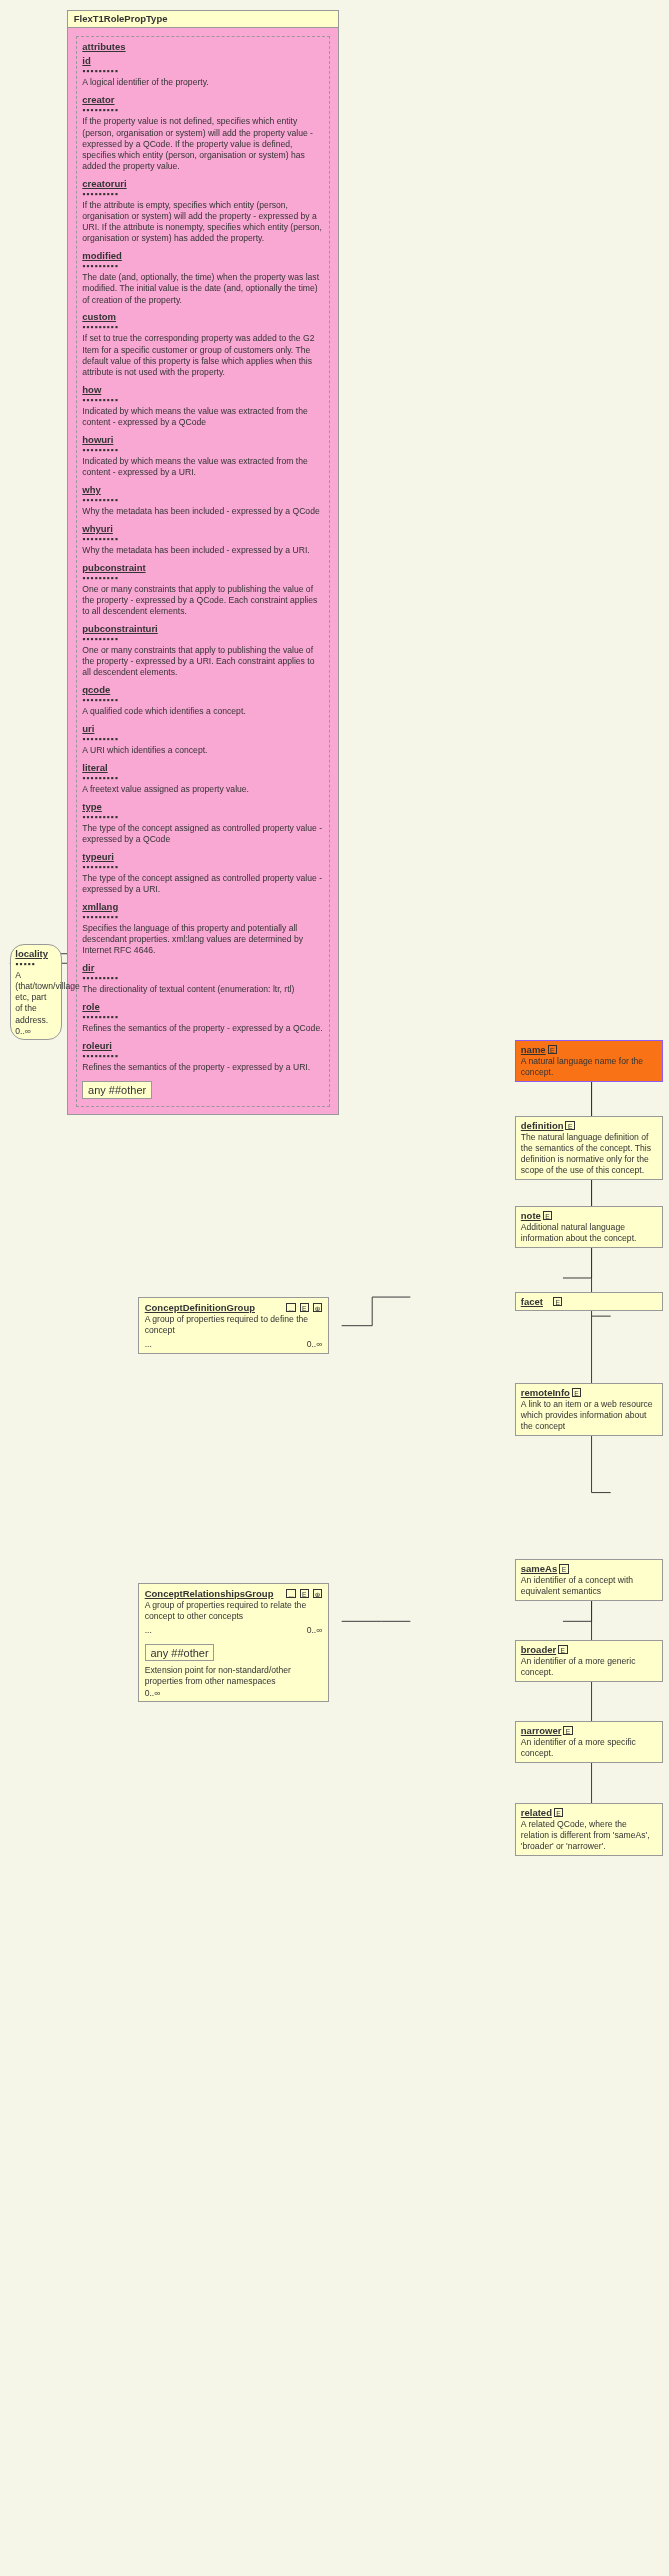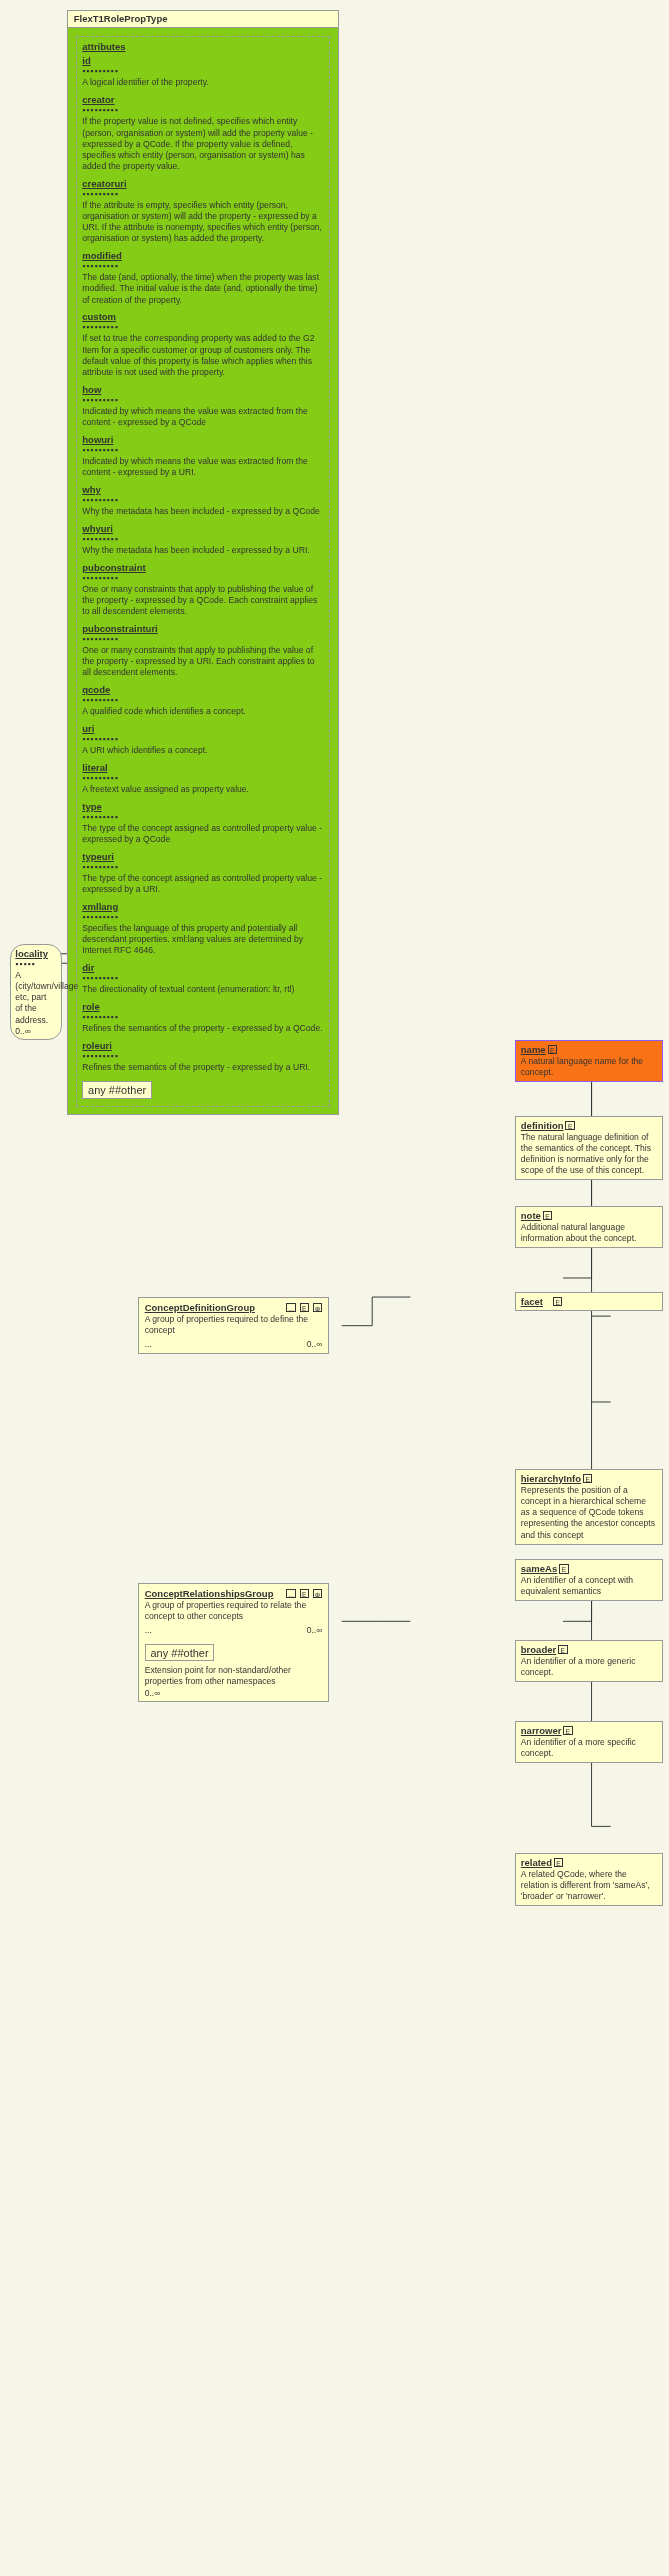--- a/index.html
+++ b/index.html
@@ -18,21 +18,21 @@
       position: relative;
       padding: 9.5px;
     }
 
     
     .main-box {
       position: absolute;
       left: 67px;
       top: 9.5px;
       width: 277px;
-      background: #84cc16;
+      background: #f9a8d4;
       border: 1px solid #999;
     }
 
     .main-box-title {
       background: #ffffcc;
       border-bottom: 1px solid #999;
       padding: 2.9px 5.7px;
       font-size: 9.5px;
       font-weight: bold;
       color: #333;
@@ -337,21 +337,21 @@
 
         
         <div class="any-other-box">any ##other</div>
       </div>
     </div>
   </div>
 
   <div class="locality-box" style="left: 9.5px; top: 944px; width: 52px; border-radius: 14px;">
     <div class="locality-title">locality</div>
     <div class="attr-dots small-dots">▪▪▪▪▪</div>
-    <div class="attr-desc">A (city/town/village etc, part of the address.</div>
+    <div class="attr-desc">A (that/town/village etc, part of the address.</div>
     <div class="multiplicity">0..∞</div>
   </div>
 
   <div style="position:absolute; left:138px; top:1297px; width:191px; background:#ffffcc; border:1px solid #999; padding:3.8px 5.7px;">
     <div style="display:flex; align-items:center; justify-content:space-between;">
       <div class="bold-label">ConceptDefinitionGroup</div>
       <div style="display:flex; gap:1.9px;">
         <span class="icon-small">...</span>
         <span class="icon-small">E</span>
         <span class="icon-small">⊕</span>
@@ -410,28 +410,28 @@
     <div class="attr-desc">Additional natural language information about the concept.</div>
   </div>
 
   <div style="position:absolute; left:515px; top:1292px; width:148px; background:#ffffcc; border:1px solid #999; padding:2.9px 4.8px;">
     <div style="display:flex; align-items:center;gap:8px;">
       <span class="bold-label">facet</span>
       <span class="icon-small">E</span>
     </div>
   </div>
 
-
-  <div style="position:absolute; left:515px; top:1469px; width:148px; background:#ffffcc; border:1px solid #999; padding:2.9px 4.8px;">
-    <div style="display:flex; align-items:center;">
-      <span class="bold-label">hierarchyInfo</span>
-      <span class="icon-small">E</span>
-    </div>
-    <div class="attr-desc">Represents the position of a concept in a hierarchical scheme as a sequence of QCode tokens representing the ancestor concepts and this concept</div>
-  </div>
+  <div style="position:absolute; left:515px; top:1383px; width:148px; background:#ffffcc; border:1px solid #999; padding:2.9px 4.8px;">
+    <div style="display:flex; align-items:center;">
+      <span class="bold-label">remoteInfo</span>
+      <span class="icon-small">E</span>
+    </div>
+    <div class="attr-desc">A link to an item or a web resource which provides information about the concept</div>
+  </div>
+
 
   <div style="position:absolute; left:515px; top:1559px; width:148px; background:#ffffcc; border:1px solid #999; padding:2.9px 4.8px;">
     <div style="display:flex; align-items:flex-end;">
       <span class="bold-label">sameAs</span>
       <span class="icon-small">E</span>
     </div>
     <div class="attr-desc">An identifier of a concept with equivalent semantics</div>
   </div>
 
   <div style="position:absolute; left:515px; top:1640px; width:148px; background:#ffffcc; border:1px solid #999; padding:2.9px 4.8px;">
@@ -443,21 +443,21 @@
   </div>
 
   <div style="position:absolute; left:515px; top:1721px; width:148px; background:#ffffcc; border:1px solid #999; padding:2.9px 4.8px;">
     <div style="display:flex; align-items:center;">
       <span class="bold-label">narrower</span>
       <span class="icon-small">E</span>
     </div>
     <div class="attr-desc">An identifier of a more specific concept.</div>
   </div>
 
-  <div style="position:absolute; left:515px; top:1853px; width:148px; background:#ffffcc; border:1px solid #999; padding:2.9px 4.8px;">
+  <div style="position:absolute; left:515px; top:1803px; width:148px; background:#ffffcc; border:1px solid #999; padding:2.9px 4.8px;">
     <div style="display:flex; align-items:center;">
       <span class="bold-label">related</span>
       <span class="icon-small">E</span>
     </div>
     <div class="attr-desc">A related QCode, where the relation is different from 'sameAs', 'broader' or 'narrower'.</div>
   </div>
 
 </div>
 
 

